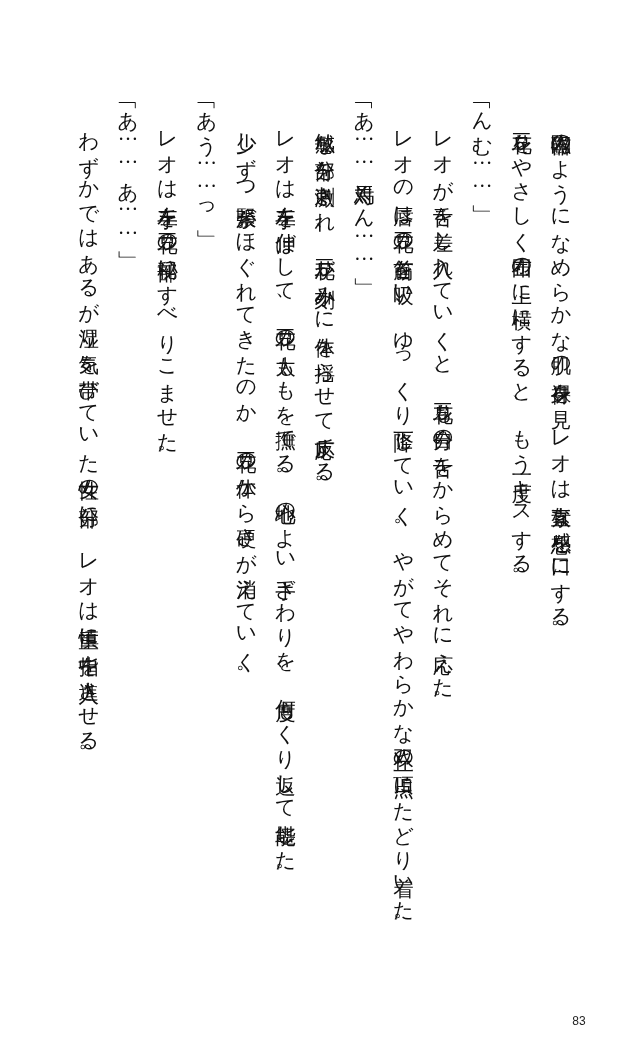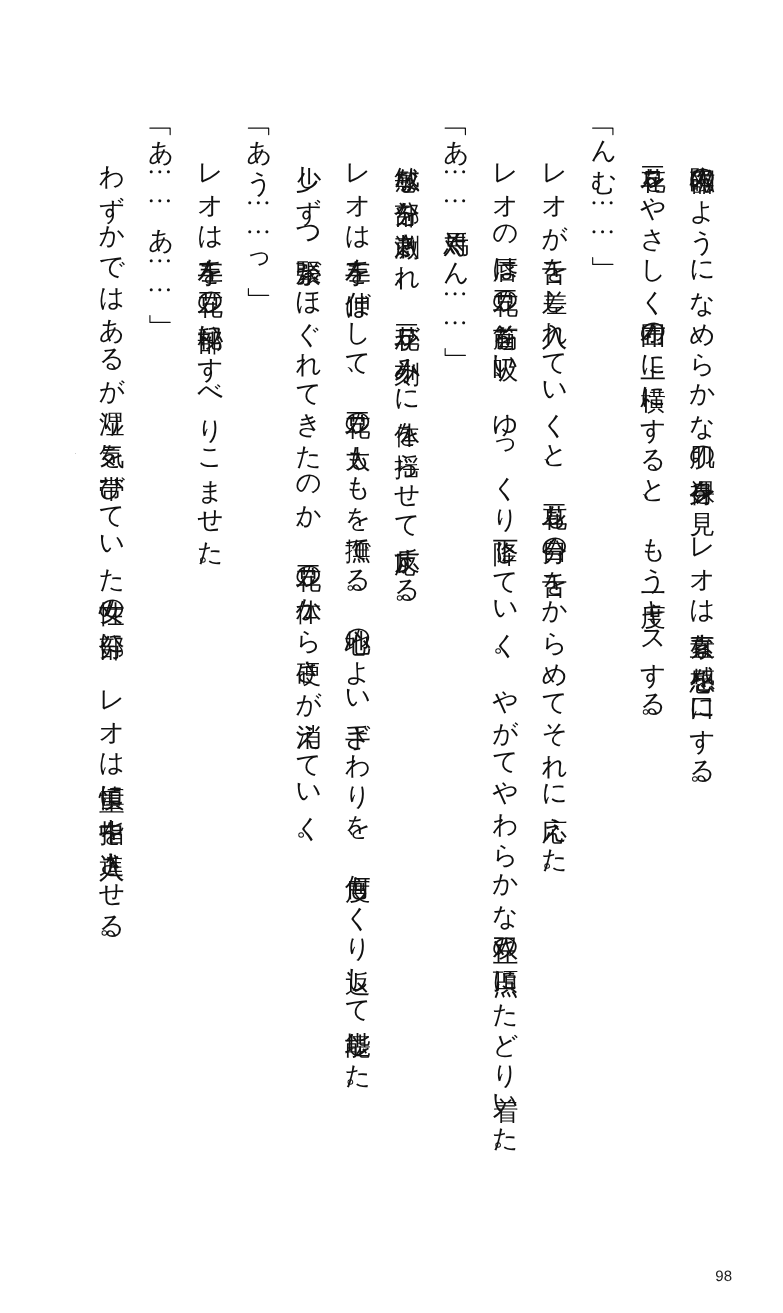--- a/index.html
+++ b/index.html
@@ -69,15 +69,15 @@
     <p class="indent">敏感な部分を刺激され、豆花が小刻みに体を揺らせて反応する。</p>
     <p class="indent">レオは左手を伸ばして、豆花の太ももを撫でる。心地のよい手ざわりを、何度もくり返して堪能した。</p>
     <p class="indent">少しずつ緊張がほぐれてきたのか、豆花の体から硬さが消えていく。</p>
     <p class="noindent">「あう……っ」</p>
     <p class="indent">レオは左手を豆花の秘部にすべりこませた。</p>
     <p class="noindent">「あ……あ……」</p>
     <p class="indent">わずかではあるが湿り気を帯びていた女性の部分に、レオは慎重に中指を進入させる。</p>
     <p class="indent">指の深度に比例するように、豆花の呼吸が荒くなっていく。</p>
   </div>
 
-  <div id="page-number">98</div>
+  <div id="page-number">83</div>
 
 </div>
 
 </body></html>

